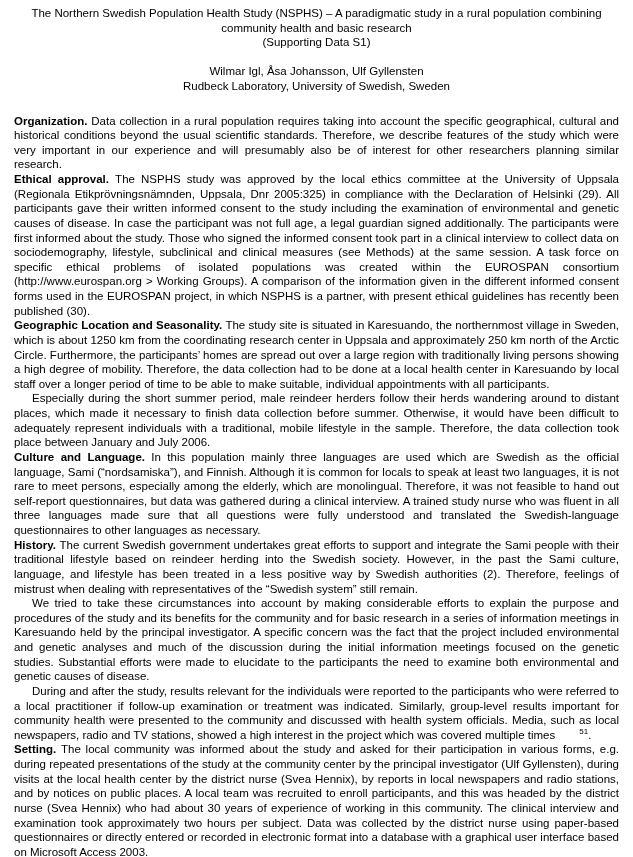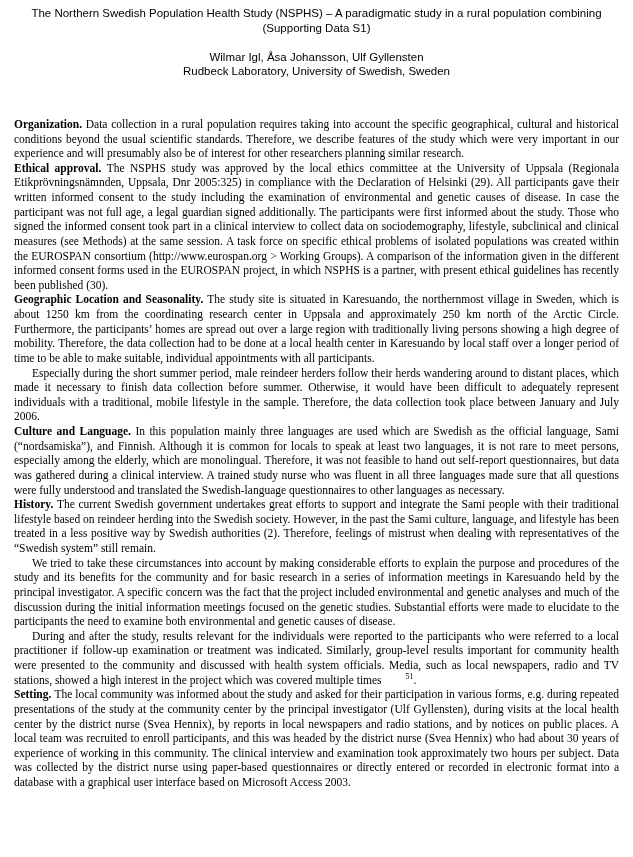--- a/index.html
+++ b/index.html
@@ -18,57 +18,57 @@
   .page {
     box-sizing: border-box;
     width: 633px;
     height: 857px;
     padding: 6px 14px 6px 14px;
   }
   .title-block {
     margin-bottom: 14.6px;
   }
   .author-block {
-    margin-bottom: 38px;
+    margin-bottom: 20px;
   }
   .tline, .aline {
     text-align: center;
     font-size: 11.5px;
     line-height: 14.6px;
     white-space: normal;
   }
   .body-block {
   }
   .para {
     margin: 0;
     font-size: 11.5px;
     line-height: 14.62px;
     text-align: justify;
     text-justify: inter-word;
-    font-family: Liberation Serif, serif;
   }
   .para.indent {
     text-indent: 18px;
   }
   .para b {
     font-weight: bold;
   }
   sup {
     font-size: 8px;
     line-height: 0;
     vertical-align: super;
     margin-left: 24px;
   }
 </style>
 </head>
 <body>
 
 <div class="page">
   <div class="title-block">
       <div class="tline">The Northern Swedish Population Health Study (NSPHS) – A paradigmatic study in a rural population combining</div>
+      <div class="tline">community health and basic research</div>
       <div class="tline">(Supporting Data S1)</div>
     </div>
   <div class="author-block">
       <div class="aline">Wilmar Igl, Åsa Johansson, Ulf Gyllensten</div>
       <div class="aline">Rudbeck Laboratory, University of Swedish, Sweden</div>
     </div>
   <div class="body-block">
       <p class="para"><b>Organization. </b>Data collection in a rural population requires taking into account the specific geographical, cultural and historical conditions beyond the usual scientific standards. Therefore, we describe features of the study which were very important in our experience and will presumably also be of interest for other researchers planning similar research.</p>
       <p class="para"><b>Ethical approval. </b>The NSPHS study was approved by the local ethics committee at the University of Uppsala (Regionala Etikprövningsnämnden, Uppsala, Dnr 2005:325) in compliance with the Declaration of Helsinki (29). All participants gave their written informed consent to the study including the examination of environmental and genetic causes of disease. In case the participant was not full age, a legal guardian signed additionally. The participants were first informed about the study. Those who signed the informed consent took part in a clinical interview to collect data on sociodemography, lifestyle, subclinical and clinical measures (see Methods) at the same session. A task force on specific ethical problems of isolated populations was created within the EUROSPAN consortium (http://www.eurospan.org &gt; Working Groups). A comparison of the information given in the different informed consent forms used in the EUROSPAN project, in which NSPHS is a partner, with present ethical guidelines has recently been published (30).</p>
       <p class="para"><b>Geographic Location and Seasonality. </b>The study site is situated in Karesuando, the northernmost village in Sweden, which is about 1250 km from the coordinating research center in Uppsala and approximately 250 km north of the Arctic Circle. Furthermore, the participants’ homes are spread out over a large region with traditionally living persons showing a high degree of mobility. Therefore, the data collection had to be done at a local health center in Karesuando by local staff over a longer period of time to be able to make suitable, individual appointments with all participants.</p>

